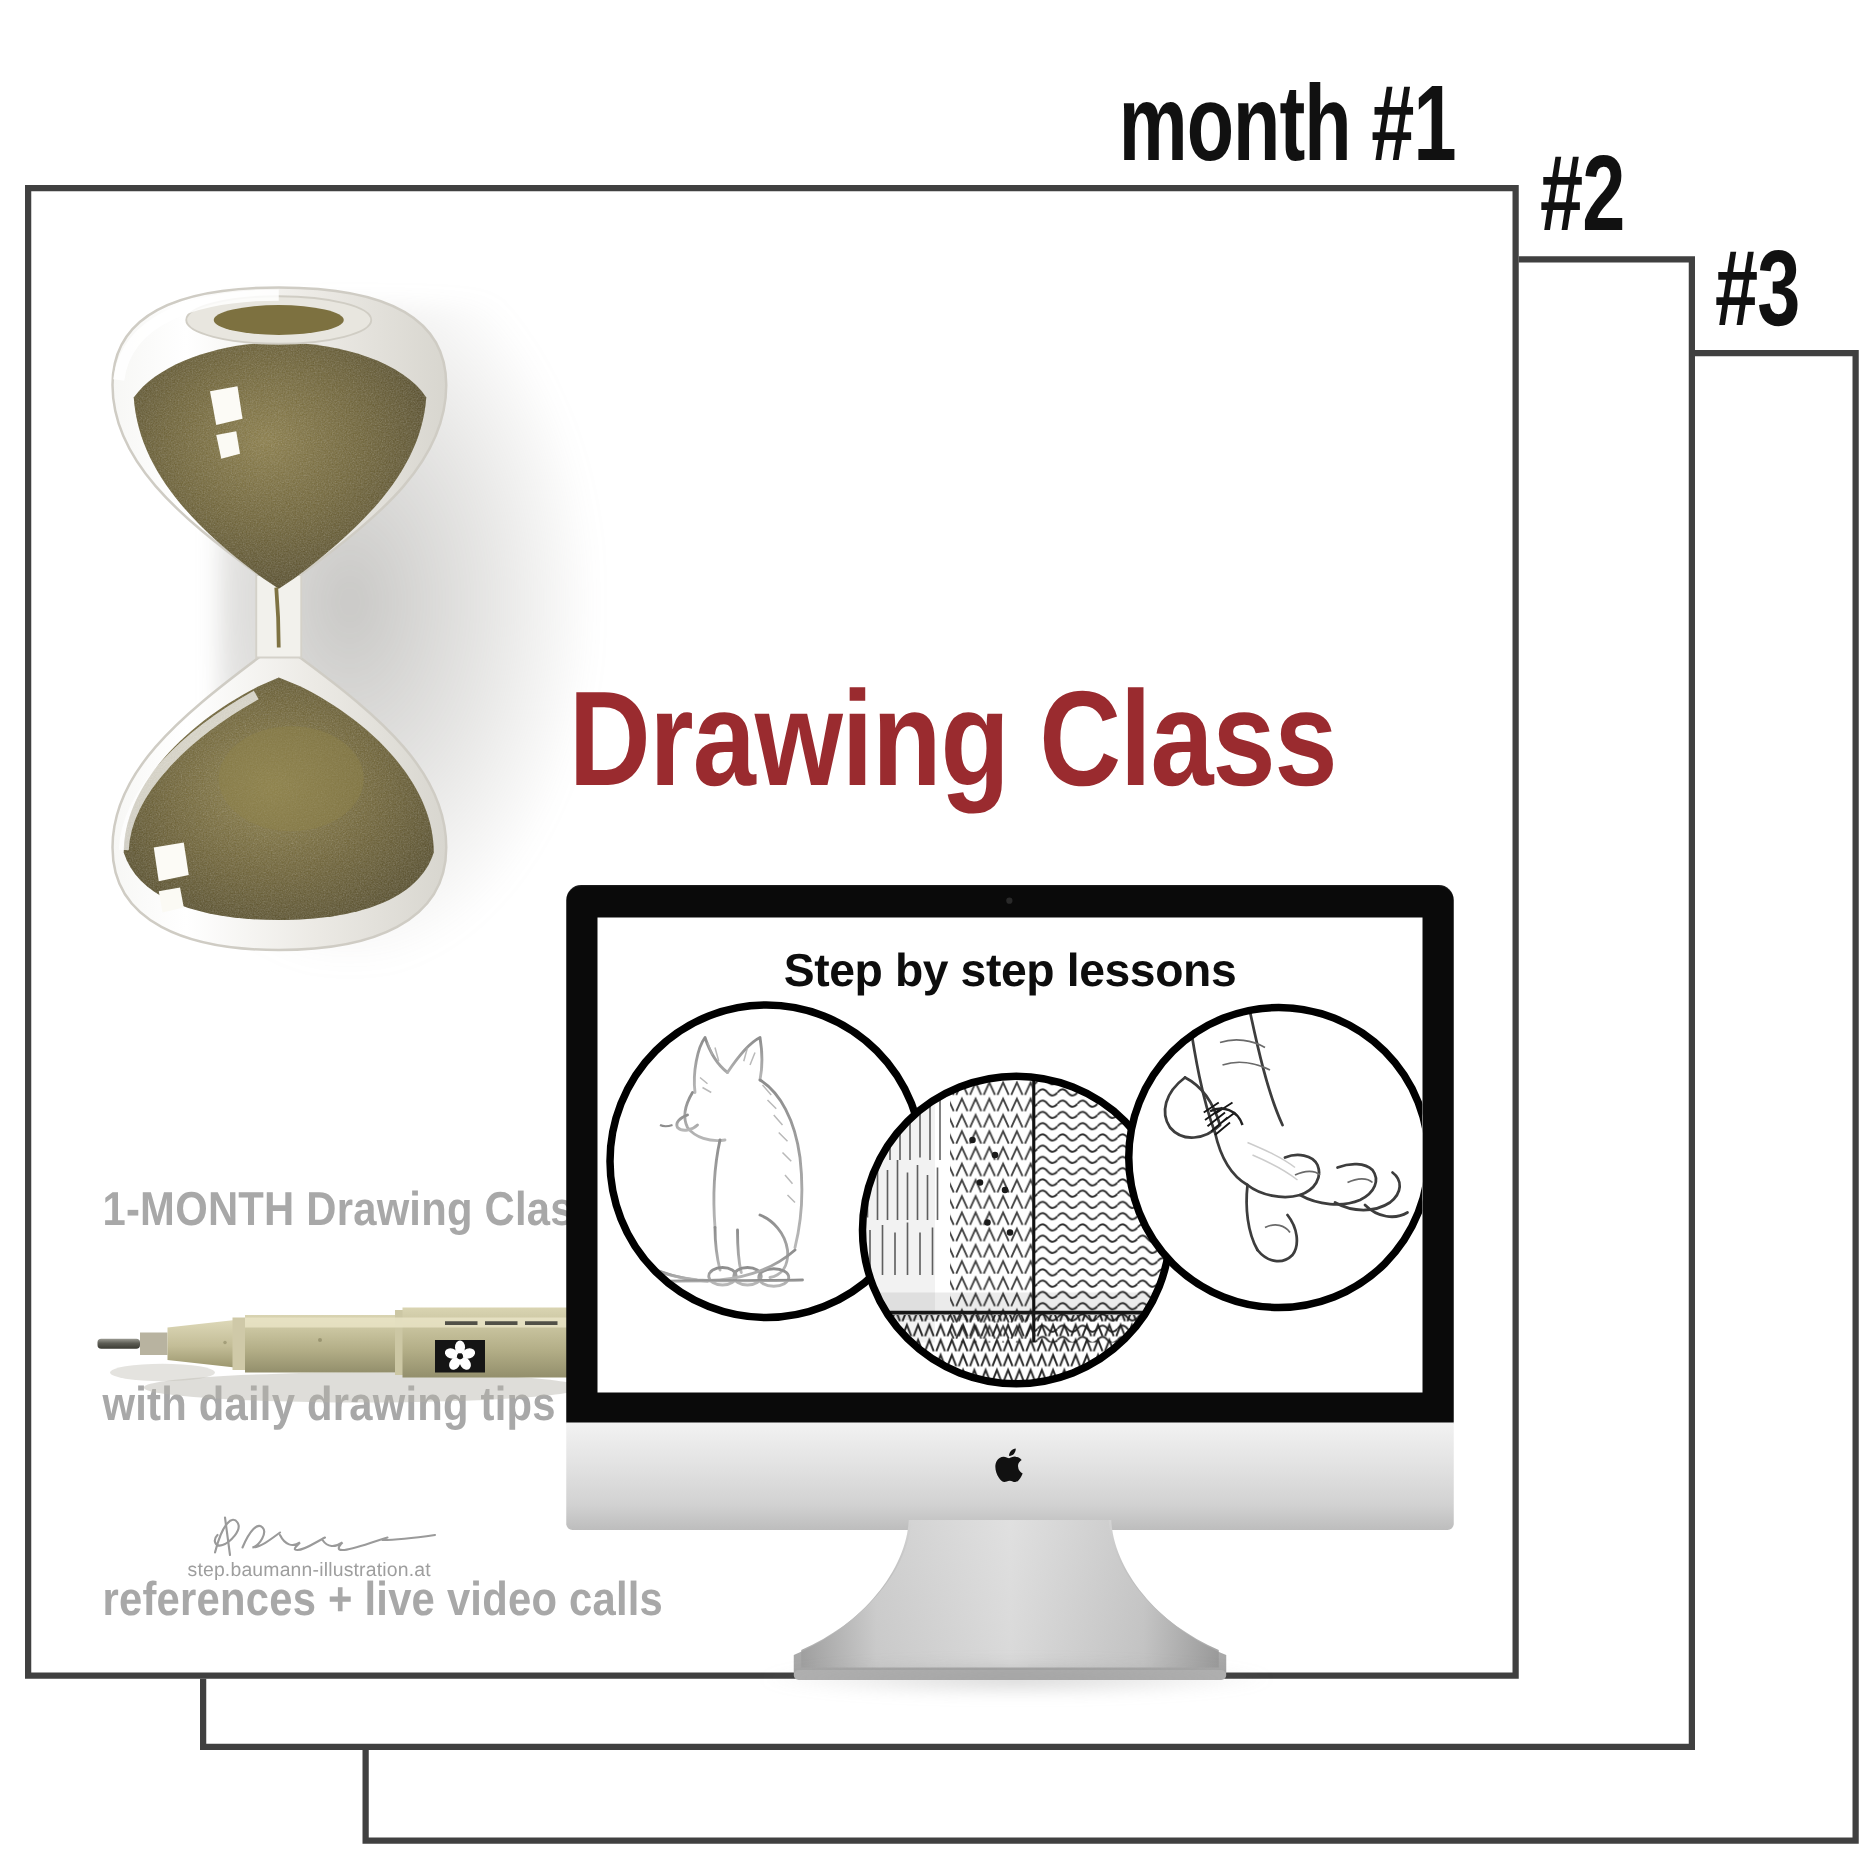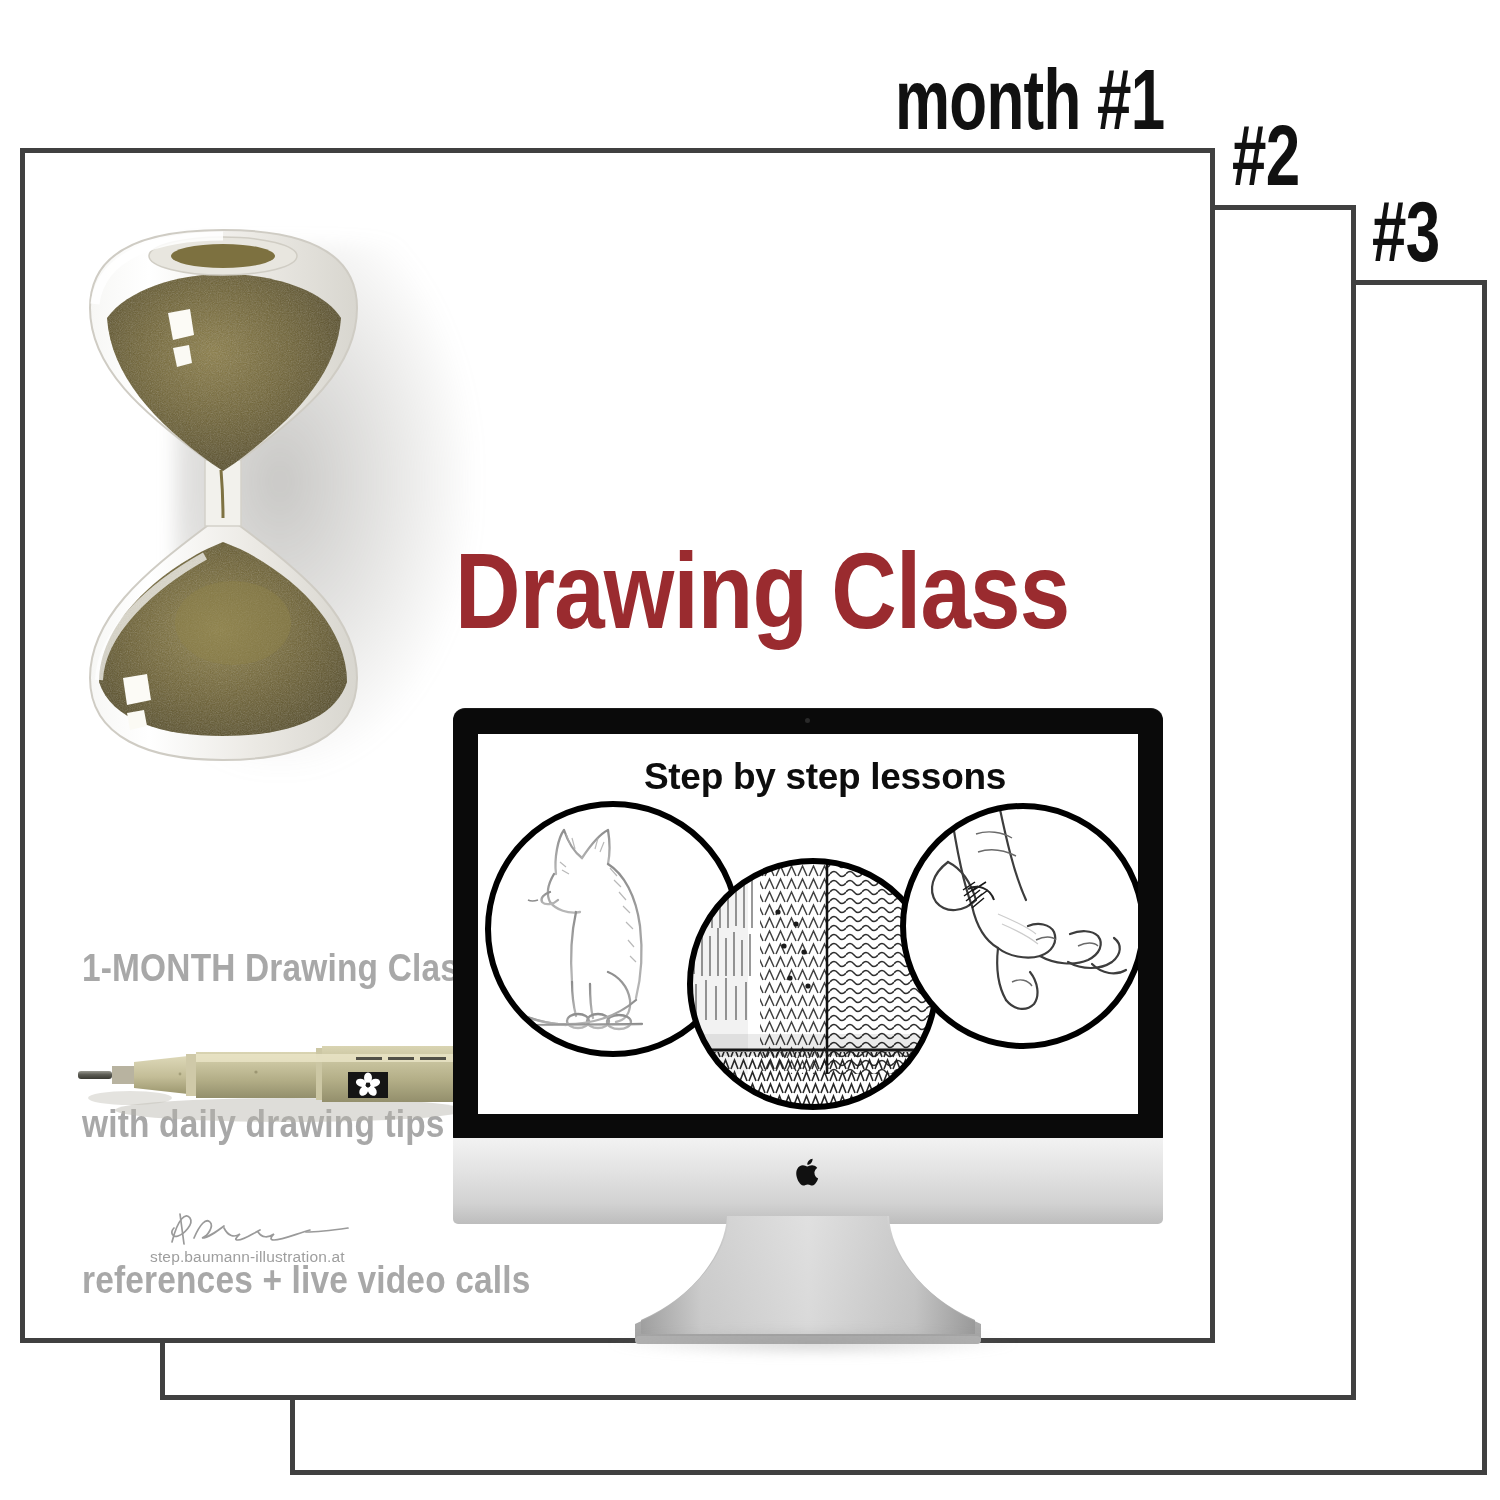--- a/index.html
+++ b/index.html
@@ -107,21 +107,21 @@
   .imac-neck-curve{position:absolute;left:176px;top:508px;width:358px;height:130px;}
   .imac-shadow{
     position:absolute;left:150px;top:620px;width:420px;height:30px;
     background:radial-gradient(ellipse at center, rgba(140,140,140,.35) 0%, rgba(255,255,255,0) 70%);
     filter:blur(5px);
   }
 
   .screen-title{
     position:absolute;left:0;top:22px;width:660px;text-align:center;
     font-family:"Liberation Sans Narrow","Liberation Sans",sans-serif;
-    font-weight:bold;font-size:37px;color:#0d0d0d;letter-spacing:-.3px;padding-left:17px;
+    font-weight:bold;font-size:37px;color:#0d0d0d;letter-spacing:-.3px;
   }
 </style>
 </head>
 <body>
 
 <div class="stage">
 
   <div class="frame" id="frame3"></div>
   <div class="frame" id="frame2"></div>
   <div class="frame" id="frame1"></div>

